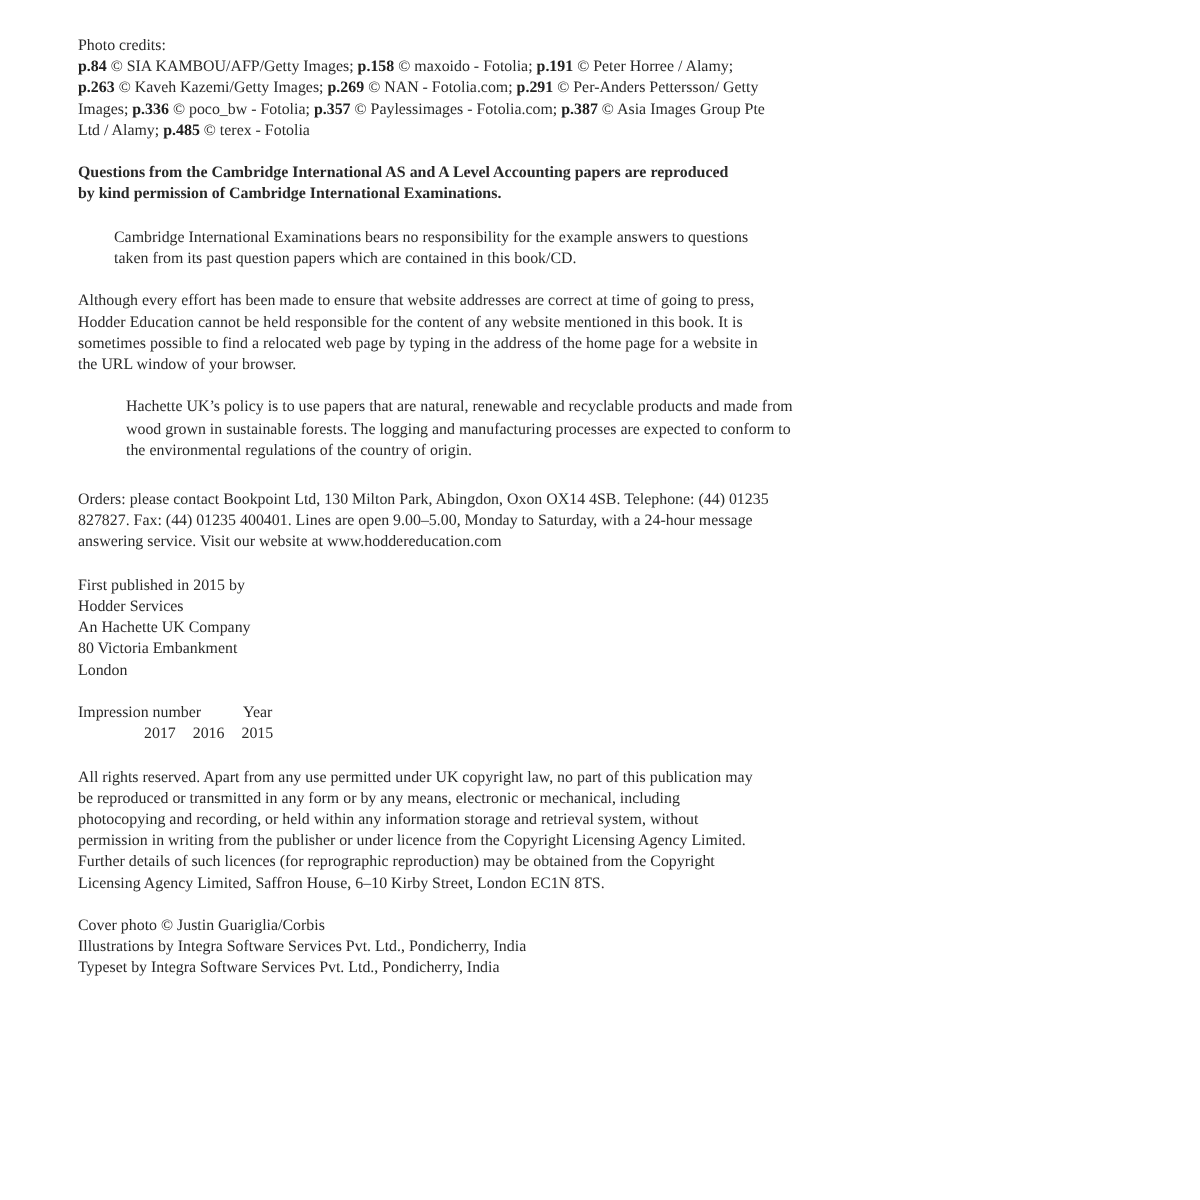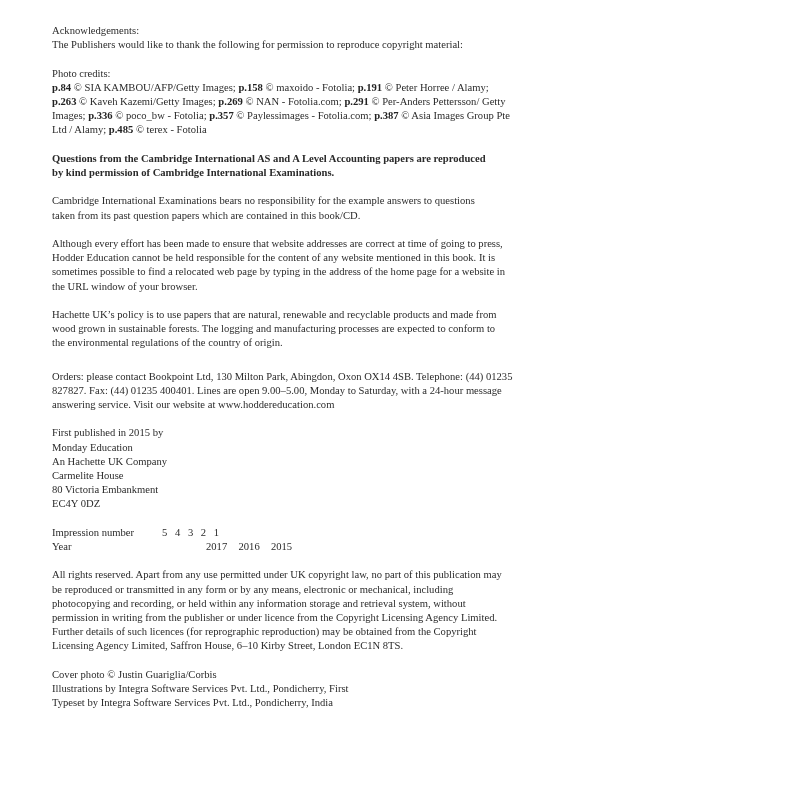--- a/index.html
+++ b/index.html
@@ -29,58 +29,52 @@
     b.pg { font-weight: bold; color: #222; }
     .imp-table { display: grid; grid-template-columns: 110px auto; }
     .imp-val { word-spacing: 3px; }
     .tight { margin-bottom: 12px; }
   </style>
 </head>
 <body>
 
 <div class="page">
 
-  <div class="block">
-    <span class="line">Acknowledgements:</span>
-    <span class="line">The Publishers would like to thank the following for permission to reproduce copyright material:</span>
-  </div>
 
   <div class="block">
     <span class="line">Photo credits:</span>
     <span class="para" style="width:462px;"><b class="pg">p.84</b><span> © SIA KAMBOU/AFP/Getty Images; </span><b class="pg">p.158</b><span> © maxoido - Fotolia; </span><b class="pg">p.191</b><span> © Peter Horree / Alamy; </span><b class="pg">p.263</b><span> © Kaveh Kazemi/Getty Images; </span><b class="pg">p.269</b><span> © NAN - Fotolia.com; </span><b class="pg">p.291</b><span> © Per-Anders Pettersson/ Getty Images; </span><b class="pg">p.336</b><span> © poco_bw - Fotolia; </span><b class="pg">p.357</b><span> © Paylessimages - Fotolia.com; </span><b class="pg">p.387</b><span> © Asia Images Group Pte Ltd / Alamy; </span><b class="pg">p.485</b><span> © terex - Fotolia</span></span>
   </div>
 
   <div class="block para" style="width:445px;font-weight:bold;">Questions from the Cambridge International AS and A Level Accounting papers are reproduced by kind permission of Cambridge International Examinations.</div>
 
-  <div class="block para" style="width:448px;">Cambridge International Examinations bears no responsibility for the example answers to questions taken from its past question papers which are contained in this book/CD.</div>
+  <div class="block para" style="width:448px;margin-left:24px;">Cambridge International Examinations bears no responsibility for the example answers to questions taken from its past question papers which are contained in this book/CD.</div>
 
 
   <div class="block para" style="width:462px;">Although every effort has been made to ensure that website addresses are correct at time of going to press, Hodder Education cannot be held responsible for the content of any website mentioned in this book. It is sometimes possible to find a relocated web page by typing in the address of the home page for a website in the URL window of your browser.</div>
 
-  <div class="block para" style="width:455px;">Hachette UK’s policy is to use papers that are natural, renewable and recyclable products and made from wood grown in sustainable forests. The logging and manufacturing processes are expected to conform to the environmental regulations of the country of origin.</div>
+  <div class="block para" style="width:455px;margin-left:32px;">Hachette UK’s policy is to use papers that are natural, renewable and recyclable products and made from wood grown in sustainable forests. The logging and manufacturing processes are expected to conform to the environmental regulations of the country of origin.</div>
 
   <div class="block para" style="width:462px;margin-top:19px;">Orders: please contact Bookpoint Ltd, 130 Milton Park, Abingdon, Oxon OX14 4SB. Telephone: (44) 01235 827827. Fax: (44) 01235 400401. Lines are open 9.00–5.00, Monday to Saturday, with a 24-hour message answering service. Visit our website at www.hoddereducation.com</div>
 
   <div class="block">
     <span class="line">First published in 2015 by</span>
-    <span class="line">Monday Education</span>
+    <span class="line">Hodder Services</span>
     <span class="line">An Hachette UK Company</span>
-    <span class="line">Carmelite House</span>
     <span class="line">80 Victoria Embankment</span>
-    <span class="line">EC4Y 0DZ</span>
+    <span class="line">London</span>
   </div>
 
   <div class="block imp-table">
     <span>Impression number</span>
-    <span class="imp-val" style="word-spacing:5px;">5 4 3 2 1</span>
     <span>Year</span>
     <span class="imp-val" style="white-space:pre;margin-left:44px;">2017  2016  2015</span>
   </div>
 
   <div class="block para" style="width:462px;">All rights reserved. Apart from any use permitted under UK copyright law, no part of this publication may be reproduced or transmitted in any form or by any means, electronic or mechanical, including photocopying and recording, or held within any information storage and retrieval system, without permission in writing from the publisher or under licence from the Copyright Licensing Agency Limited. Further details of such licences (for reprographic reproduction) may be obtained from the Copyright Licensing Agency Limited, Saffron House, 6–10 Kirby Street, London EC1N 8TS.</div>
 
   <div class="block tight">
     <span class="line">Cover photo © Justin Guariglia/Corbis</span>
-    <span class="line">Illustrations by Integra Software Services Pvt. Ltd., Pondicherry, First</span>
+    <span class="line">Illustrations by Integra Software Services Pvt. Ltd., Pondicherry, India</span>
     <span class="line">Typeset by Integra Software Services Pvt. Ltd., Pondicherry, India</span>
   </div>
 
 </div>
 
 </body></html>

